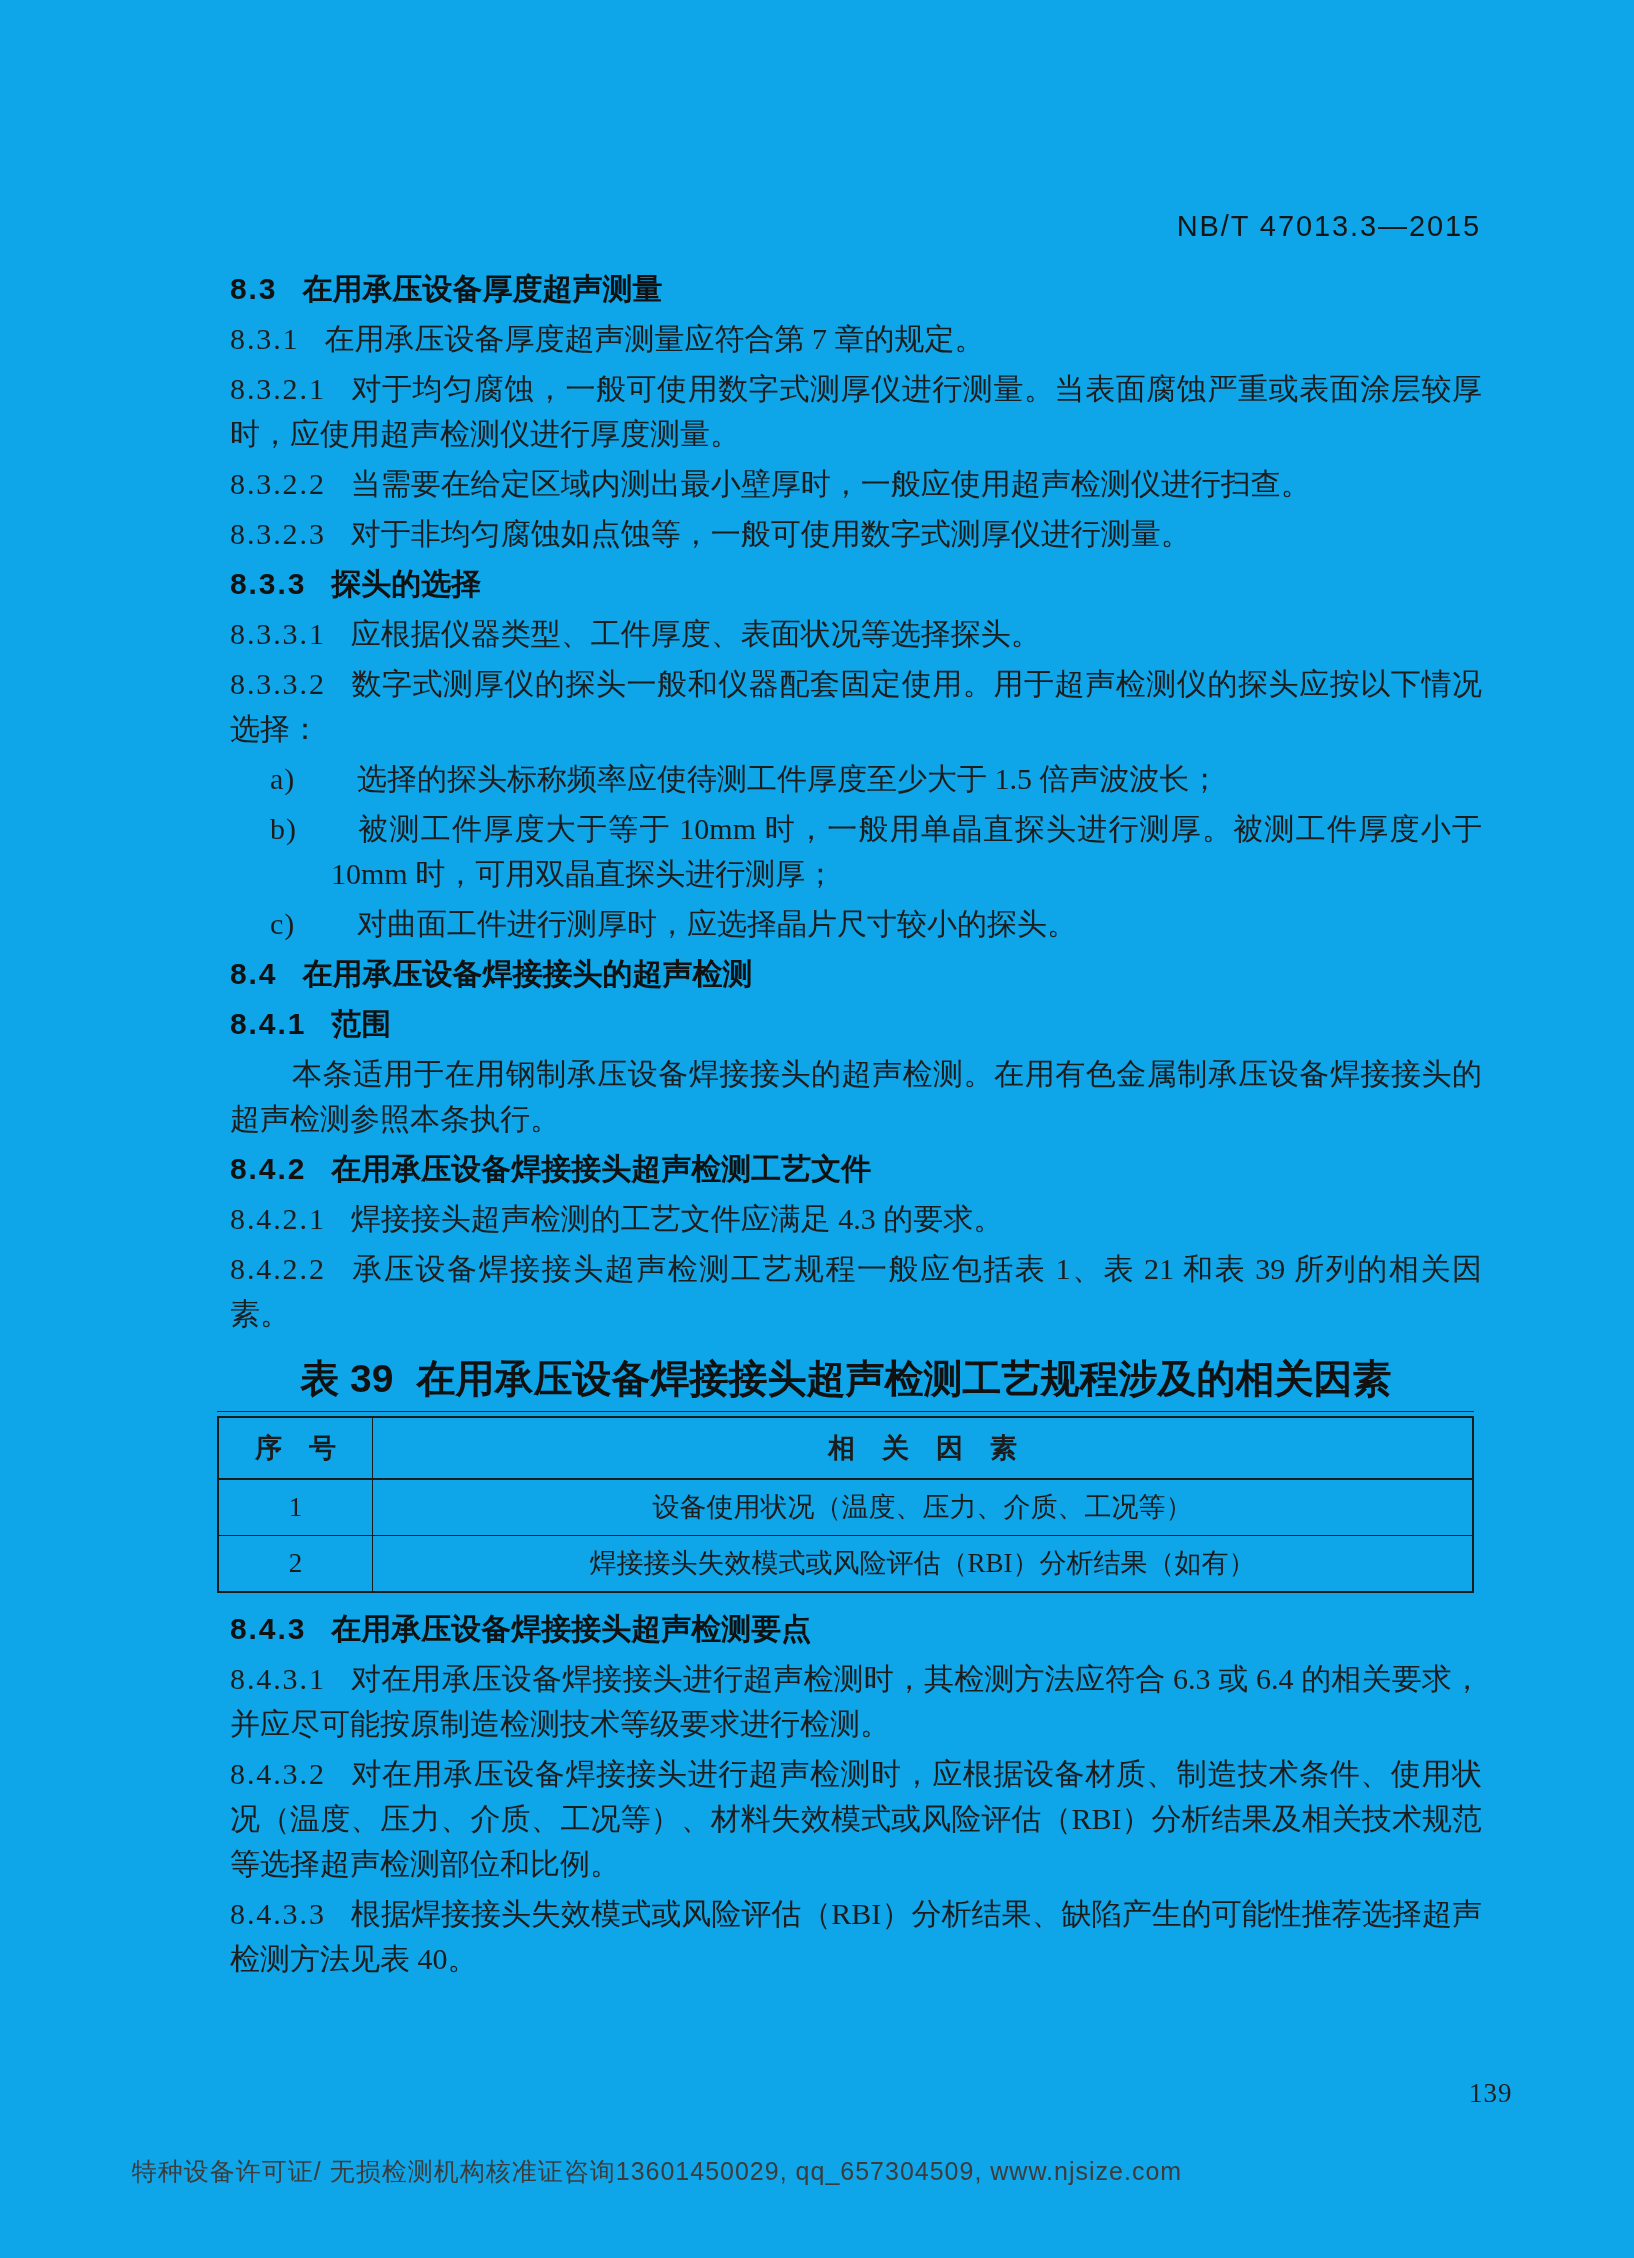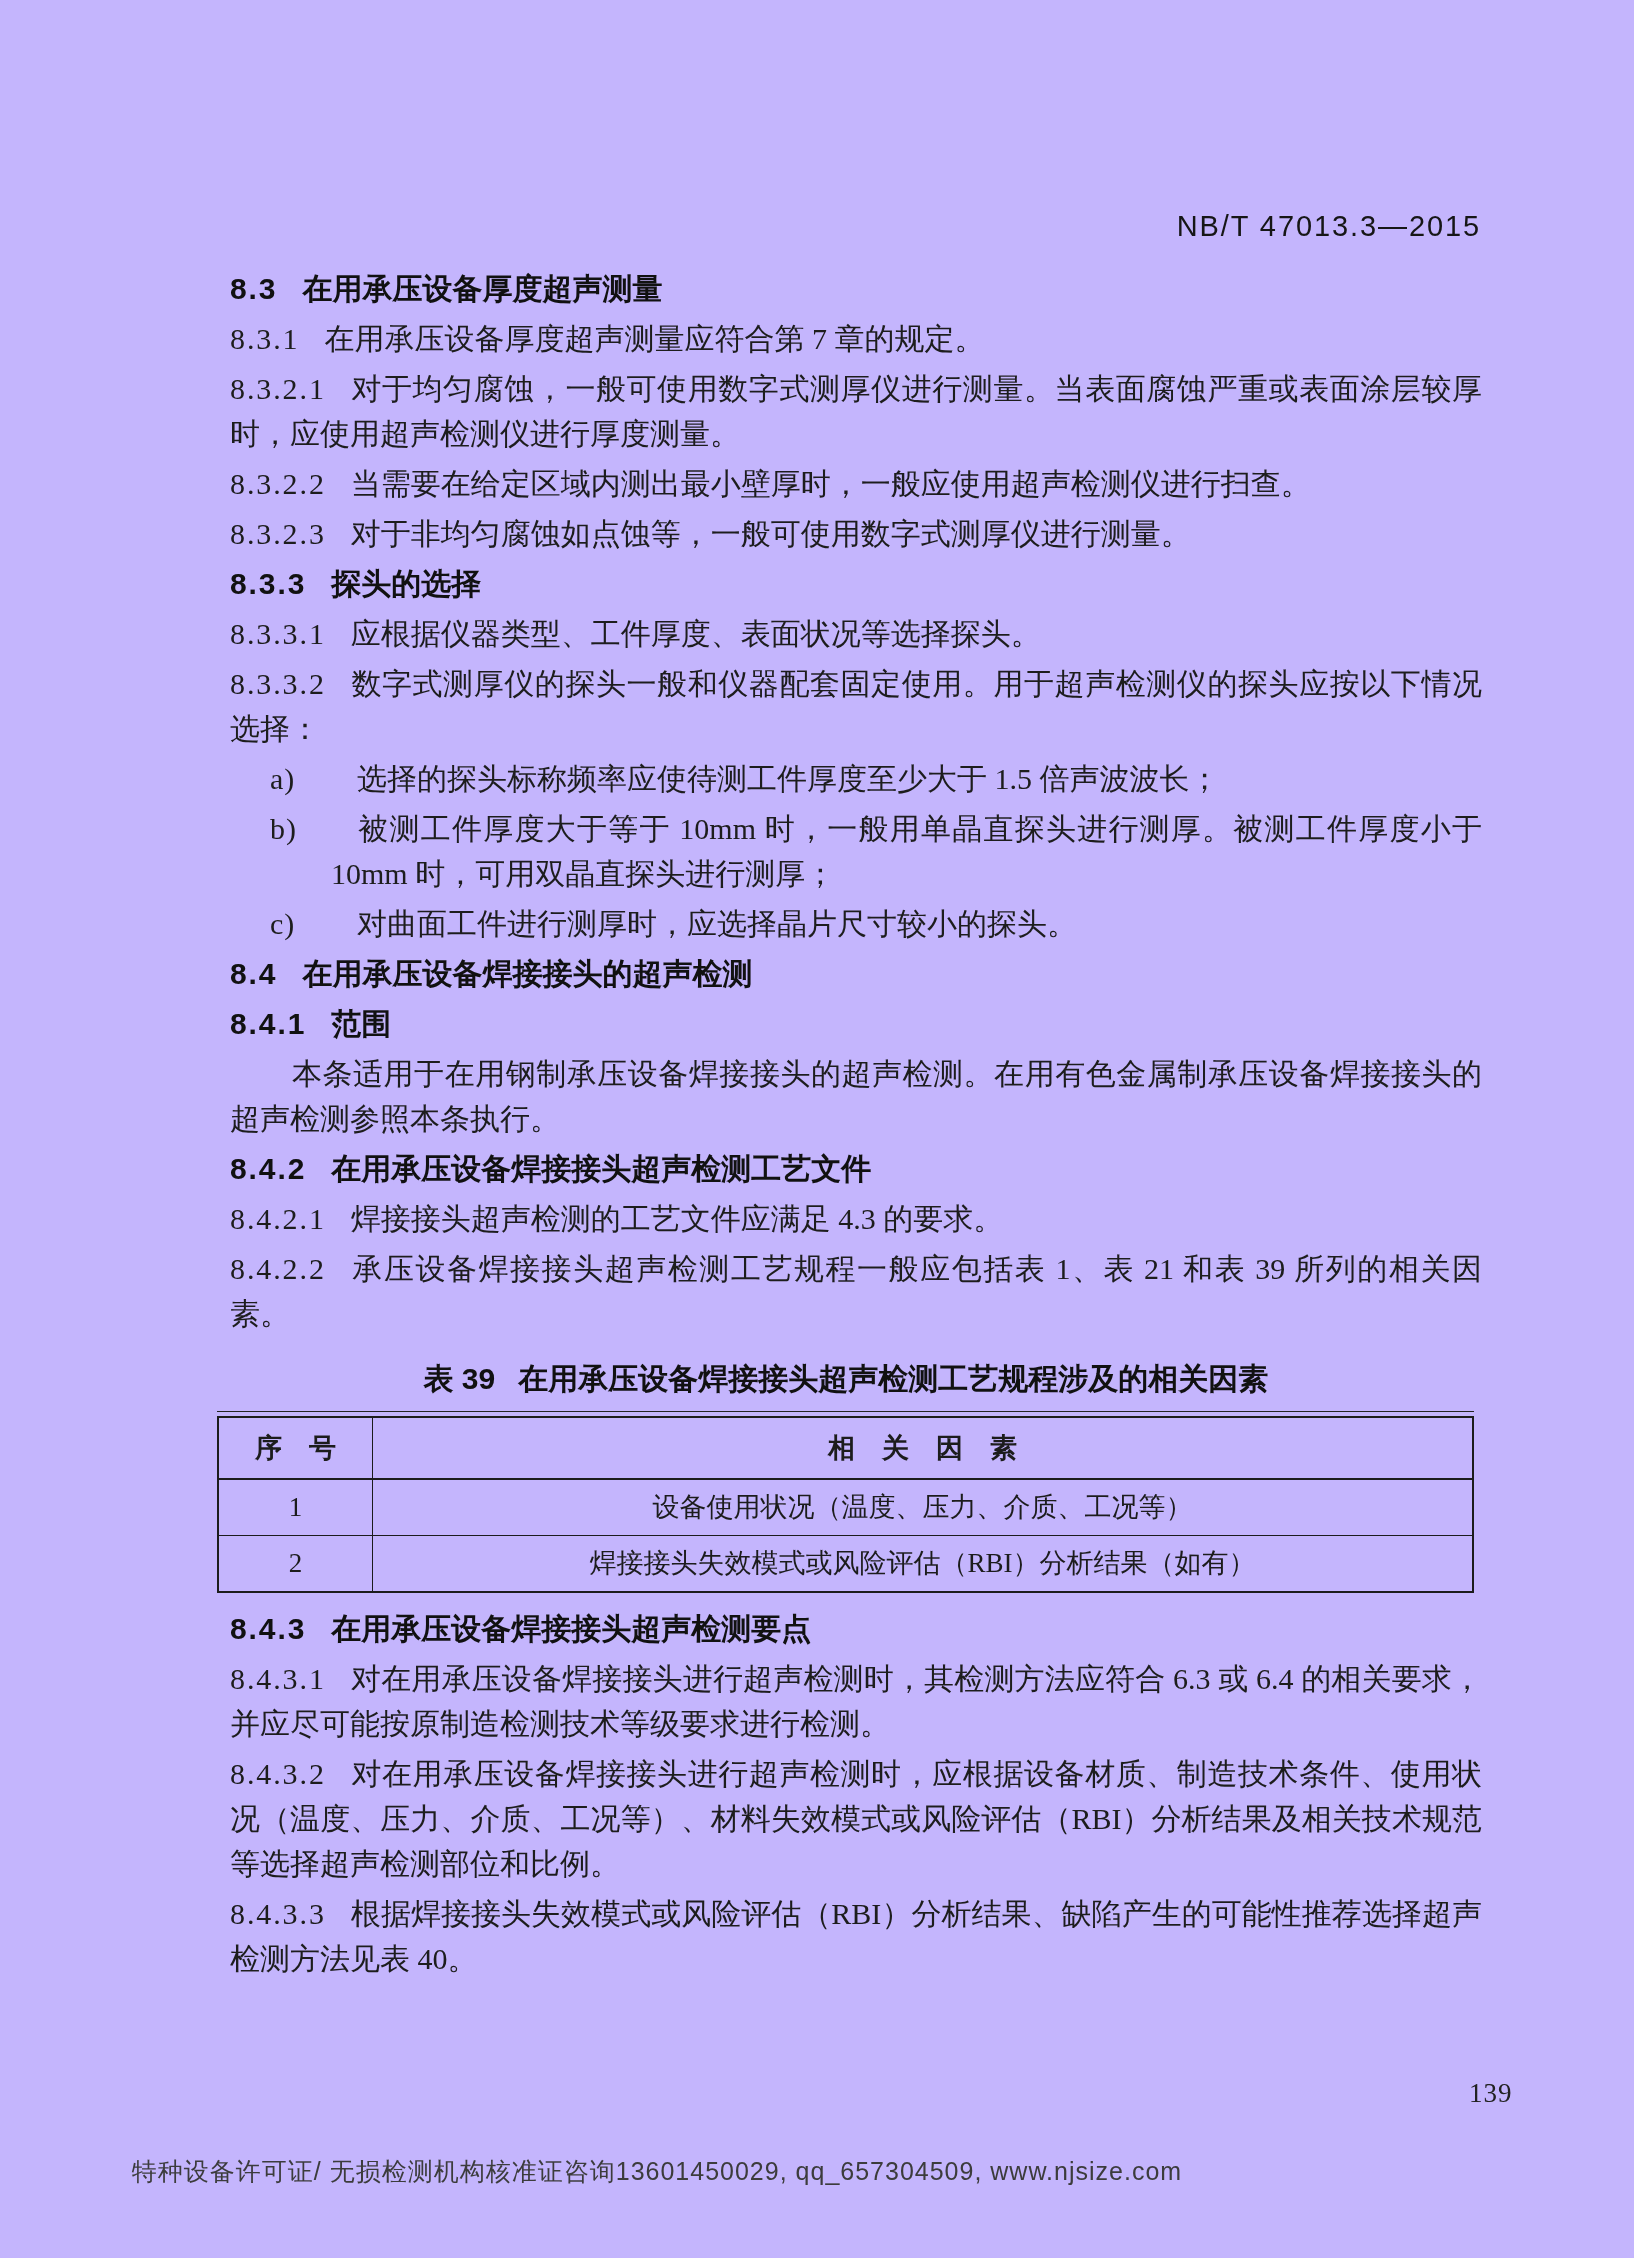--- a/index.html
+++ b/index.html
@@ -3,21 +3,21 @@
 <meta charset="utf-8">
 <style>
   html, body { margin:0; padding:0; }
   body {
     width:1635px; height:2258px;
     background:#ffffff;
     position:relative;
     font-family:"Liberation Serif", serif;
     color:#1c1c1c;
   }
-  .page { position:absolute; inset:0; background:#c4b5fd; }
+  .page { position:absolute; inset:0; background:#0ea5e9; }
 
   .doc-header {
     position:absolute; top:210px; right:154px;
     font-family:"Liberation Sans", sans-serif;
     font-size:29px; letter-spacing:1.9px; color:#161616;
     white-space:nowrap;
   }
 
   .content {
     position:absolute; left:225px; top:261px; width:1262px;
@@ -35,21 +35,21 @@
   .list-item .marker {
     display:inline-block; width:87px; margin-left:-61px;
     letter-spacing:1px;
   }
   .indent-para { text-indent:62px; }
 
   .table-block { margin-top:20px; margin-left:-7.7px; width:1257px; }
   .table-title {
     margin:0 0 9.7px 0; text-align:center;
     font-family:"Liberation Sans", sans-serif; font-weight:bold;
-    font-size:30px; line-height:45px; color:#111;
+    font-size:39px; line-height:45px; color:#111;
   }
   .table-title .tbl-label { margin-right:23px; }
   .rule-wrap { border-top:1.9px solid #242424; padding-top:3.9px; }
   table.t39 {
     width:100%; border-collapse:collapse;
     border:2.9px solid #1c1c1c;
     font-size:27px;
   }
   table.t39 th, table.t39 td {
     text-align:center; vertical-align:middle;

